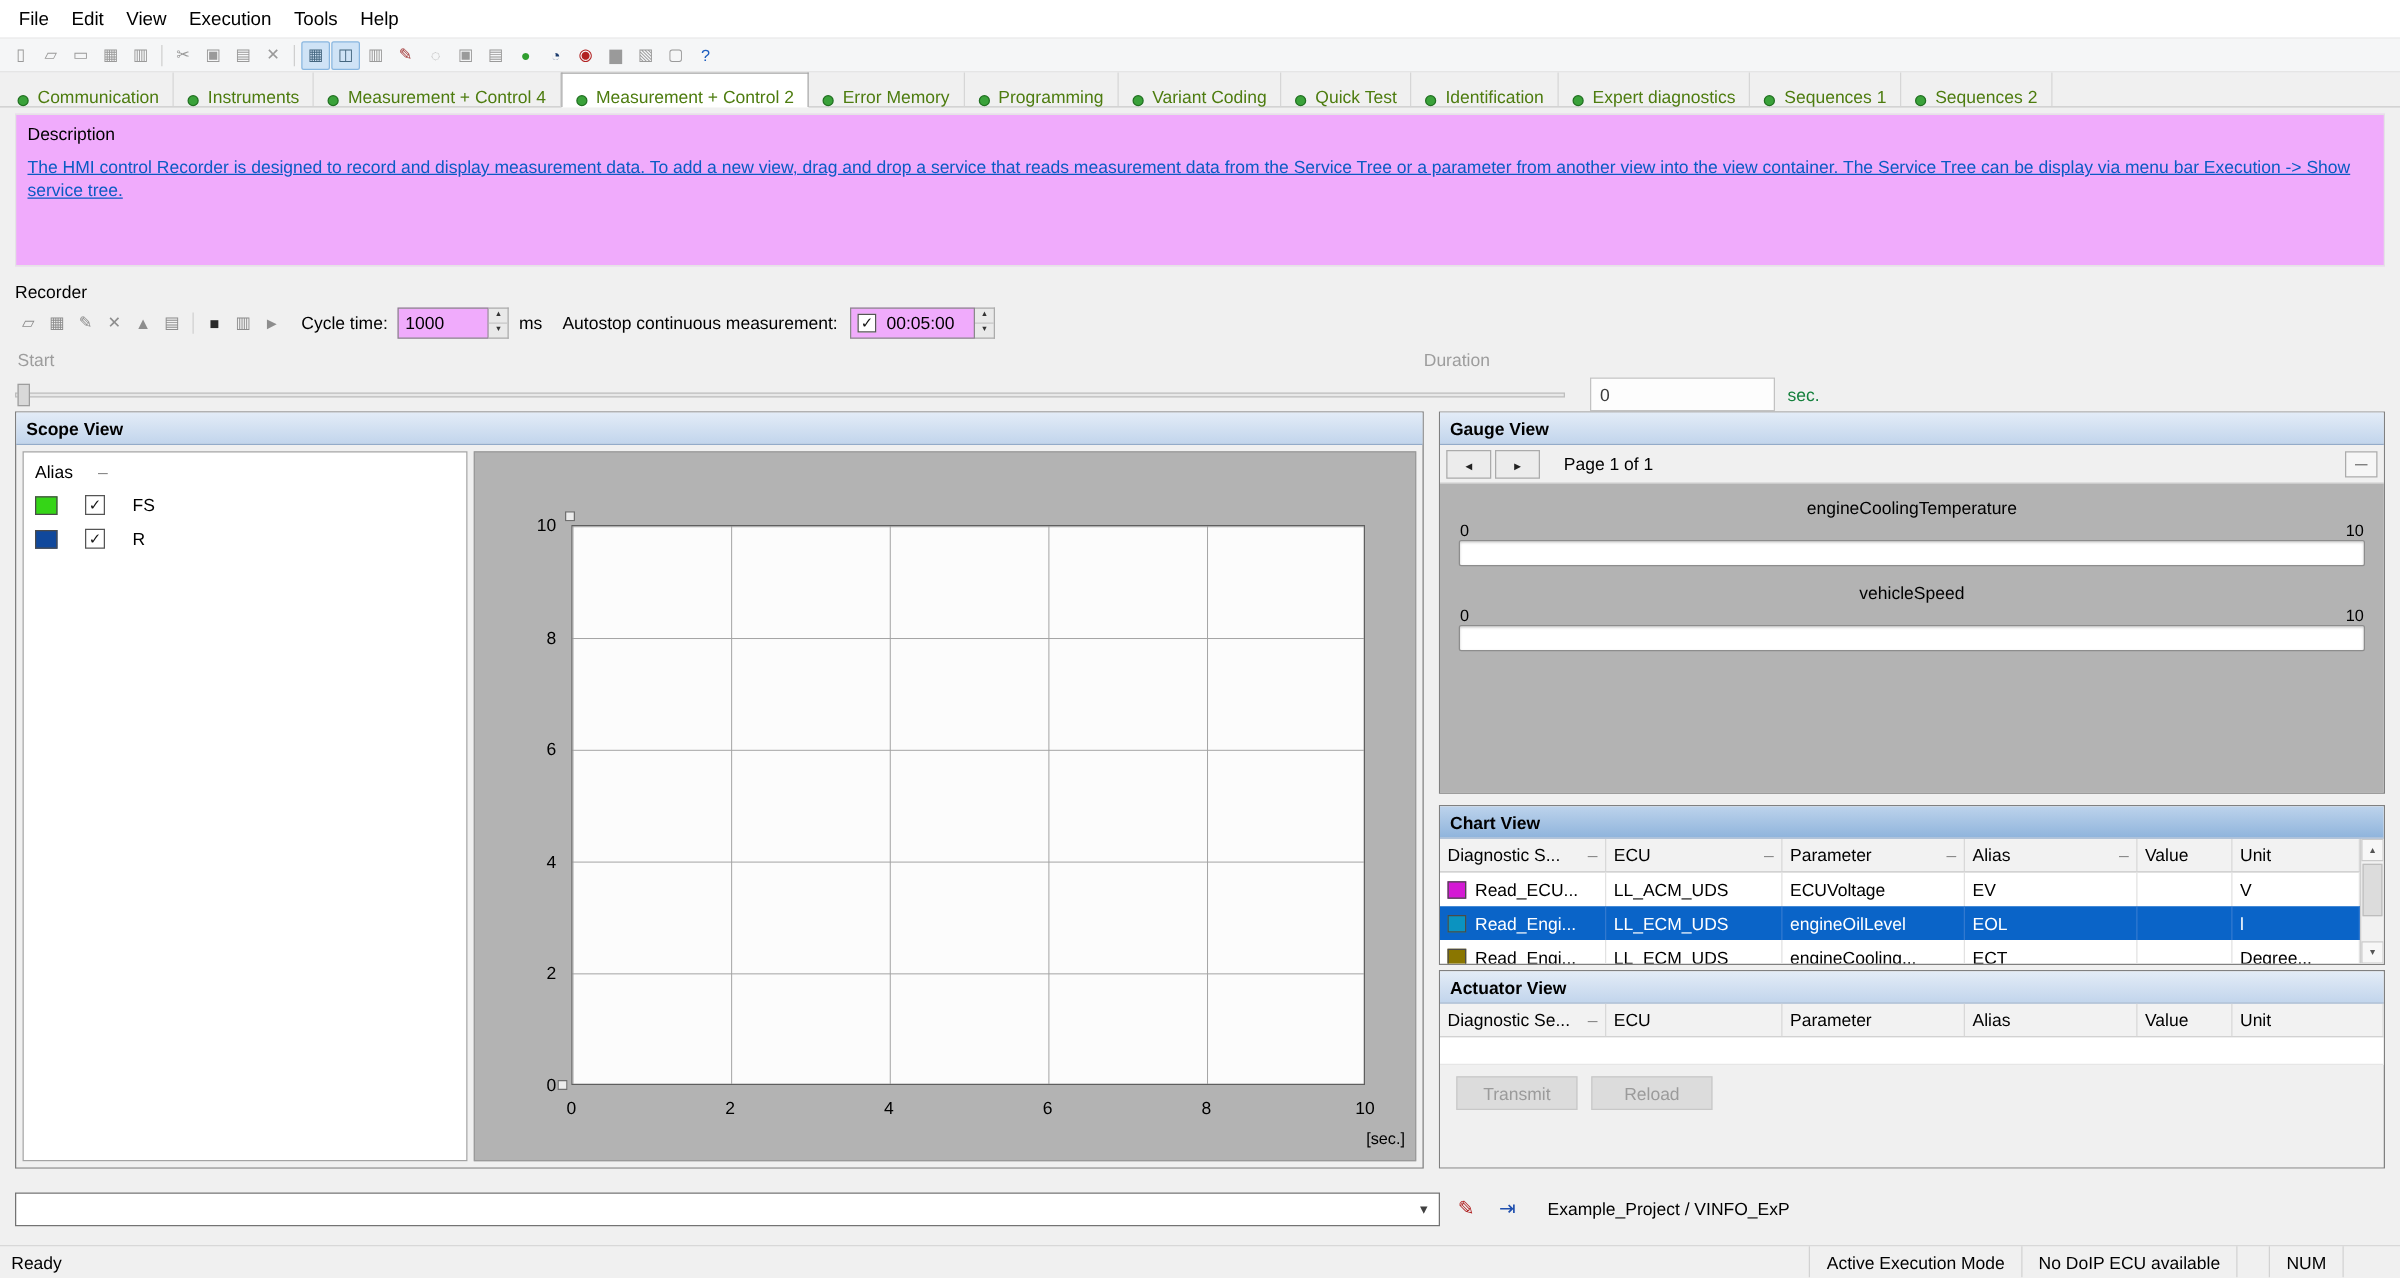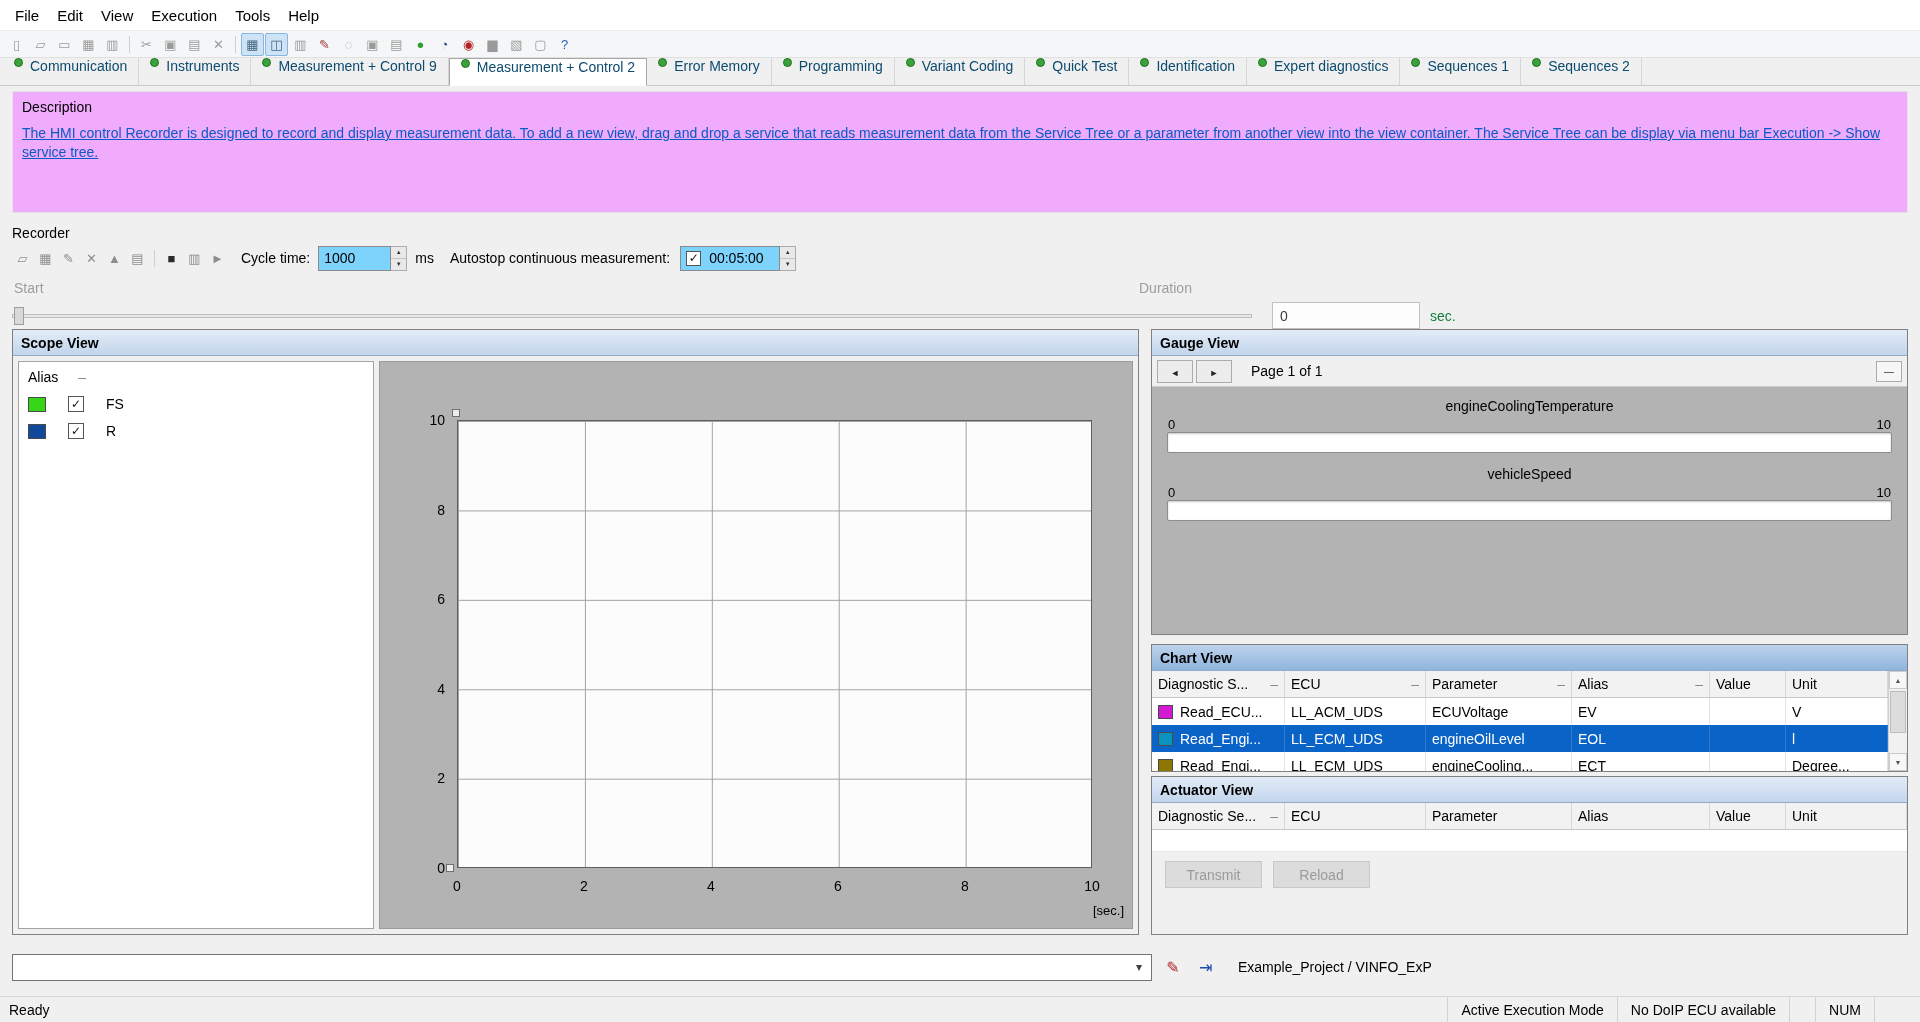--- a/index.html
+++ b/index.html
@@ -19,38 +19,38 @@
 .glyph-close::after{content:"×";font-size:19px;line-height:1;color:#111;}
 
 
 .menubar{flex:0 0 30px;background:#fff;display:flex;align-items:center;padding-left:6px;}
 .menu-item{padding:5px 9px;font-size:15px;}
 .toolbar{flex:0 0 28px;background:#f5f6f7;border-top:1px solid #ececec;border-bottom:1px solid #e0e0e0;display:flex;align-items:center;padding-left:5px;gap:1px;}
 .tbicon{width:23px;height:23px;display:flex;align-items:center;justify-content:center;font-size:13px;color:#9a9a9a;border:1px solid transparent;border-radius:2px;}
 .tbicon.toggled{background:#cfe3f6;border-color:#88b6e0;color:#44667f;}
 .tb-sep{width:1px;height:17px;background:#cfcfcf;margin:0 4px;}
 .tabbar{flex:0 0 28px;background:#f0f0f0;display:flex;align-items:flex-end;padding-left:3px;border-bottom:1px solid #c9c9c9;}
-.tab{height:27px;display:flex;align-items:flex-start;gap:7px;padding:0 11px;font-size:14px;border-right:1px solid #d6d6d6;color:#0c4a6e;white-space:nowrap;}
+.tab{height:27px;display:flex;align-items:flex-end;gap:7px;padding:0 11px;font-size:14px;border-right:1px solid #d6d6d6;color:#4d7c0f;white-space:nowrap;}
 .tab .dot{width:9px;height:9px;border-radius:50%;background:#3aa23a;border:1px solid #217021;flex:0 0 auto;}
 .tab.active{height:28px;background:#fff;border:1px solid #a6a6a6;border-bottom:1px solid #fff;margin-bottom:-1px;}
 
 
 .content{flex:1;display:flex;flex-direction:column;padding:0 12px;overflow:hidden;}
 .description{flex:0 0 122px;background:#f0abfc;border:1px solid #e4e4e4;margin-top:5px;padding:7px 9px;}
 .desc-label{margin-bottom:9px;}
 .desc-text{color:#0b5bc4;text-decoration:underline;line-height:1.35;}
 
 
 .recorder{flex:0 0 112px;padding-top:12px;}
 .recorder-title{margin-bottom:3px;}
 .rec-row{display:flex;align-items:center;height:28px;}
 .rec-icons{display:flex;align-items:center;gap:2px;}
 .rec-icon{width:21px;height:21px;display:flex;align-items:center;justify-content:center;color:#8d8d8d;font-size:13px;}
 .cycle-label{margin-left:13px;margin-right:8px;}
-.input-box{height:25px;background:#7dd3fc;border:1px solid #8a8a8a;display:flex;align-items:center;padding:0 5px;}
+.input-box{height:25px;background:#f0abfc;border:1px solid #8a8a8a;display:flex;align-items:center;padding:0 5px;}
 .cycle-input{width:73px;}
 .spin{width:16px;height:25px;display:flex;flex-direction:column;border:1px solid #acacac;border-left:none;background:#e9e9e9;}
 .spin span{flex:1;display:flex;align-items:center;justify-content:center;color:#333;}
 .spin span + span{border-top:1px solid #c6c6c6;}
 .spin-up::after{content:"▲";font-size:6px;}
 .spin-down::after{content:"▼";font-size:6px;}
 .ms-label{margin:0 16px 0 8px;}
 .autostop-label{margin-right:10px;}
 .autostop-box{gap:8px;width:100px;}
 .checkbox{width:15px;height:15px;border:1px solid #555;background:#fff;display:inline-flex;align-items:center;justify-content:center;flex:0 0 auto;}
@@ -194,21 +194,21 @@
       <div class="tab">
         <span class="dot"></span>
         <span>Communication</span>
       </div>
       <div class="tab">
         <span class="dot"></span>
         <span>Instruments</span>
       </div>
       <div class="tab">
         <span class="dot"></span>
-        <span>Measurement + Control 9</span>
+        <span>Measurement + Control 4</span>
       </div>
       <div class="tab active">
         <span class="dot"></span>
         <span>Measurement + Control 2</span>
       </div>
       <div class="tab">
         <span class="dot"></span>
         <span>Error Memory</span>
       </div>
       <div class="tab">

